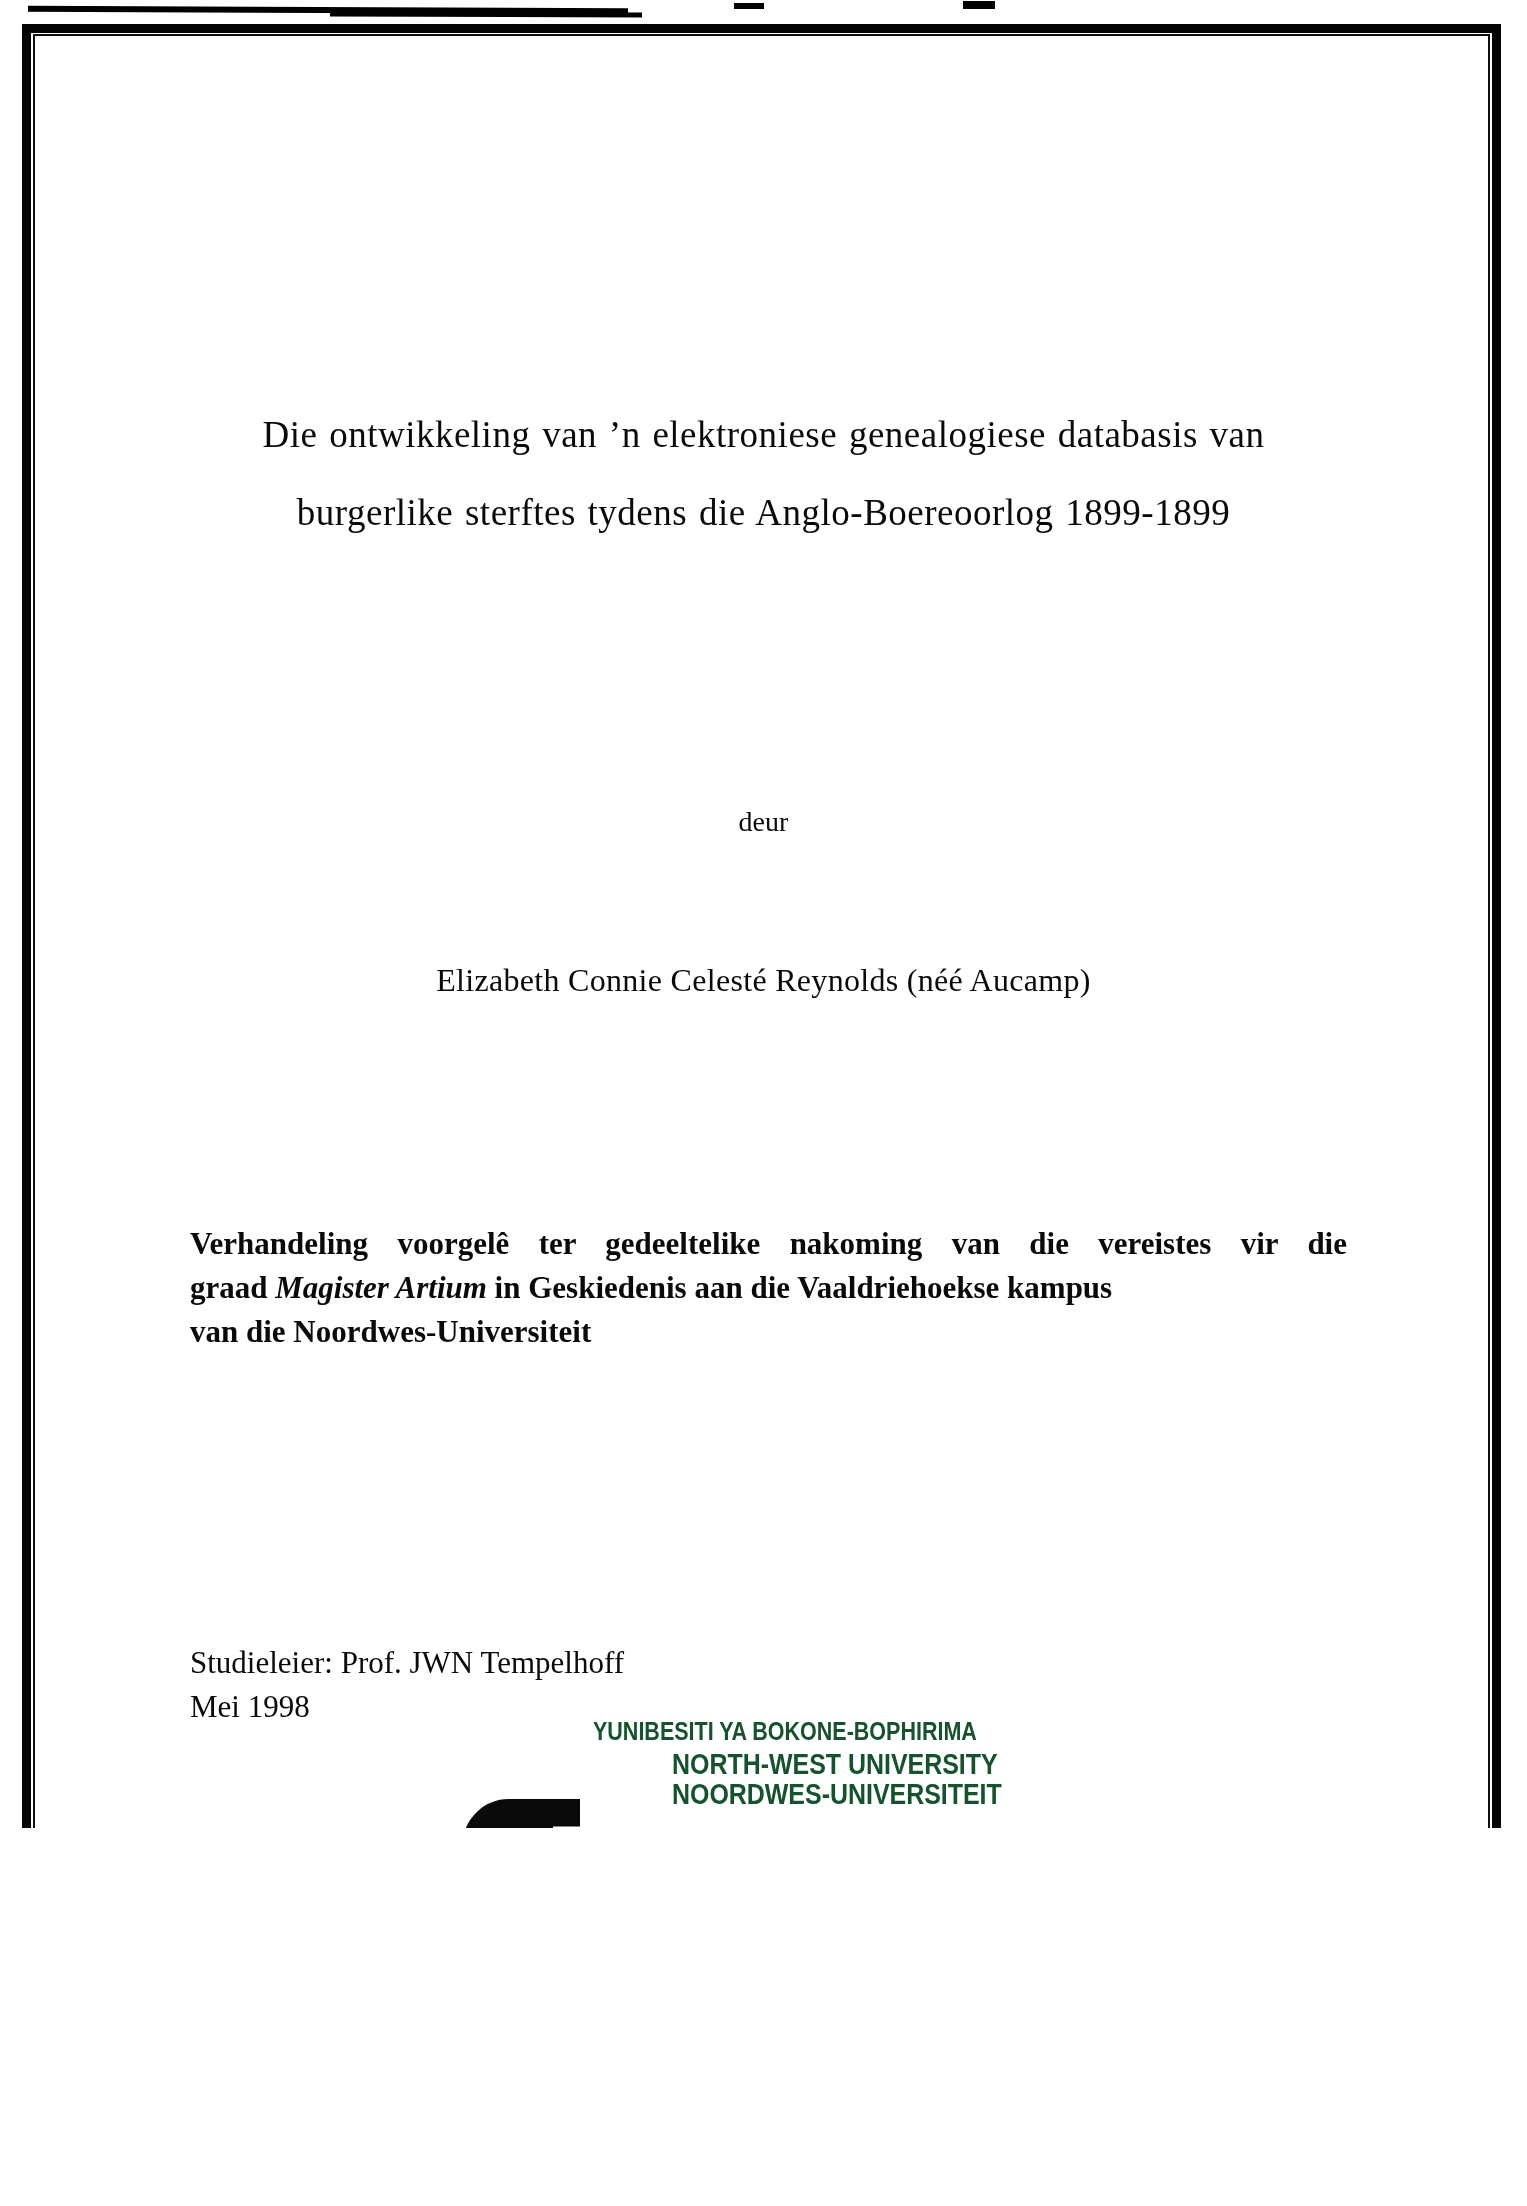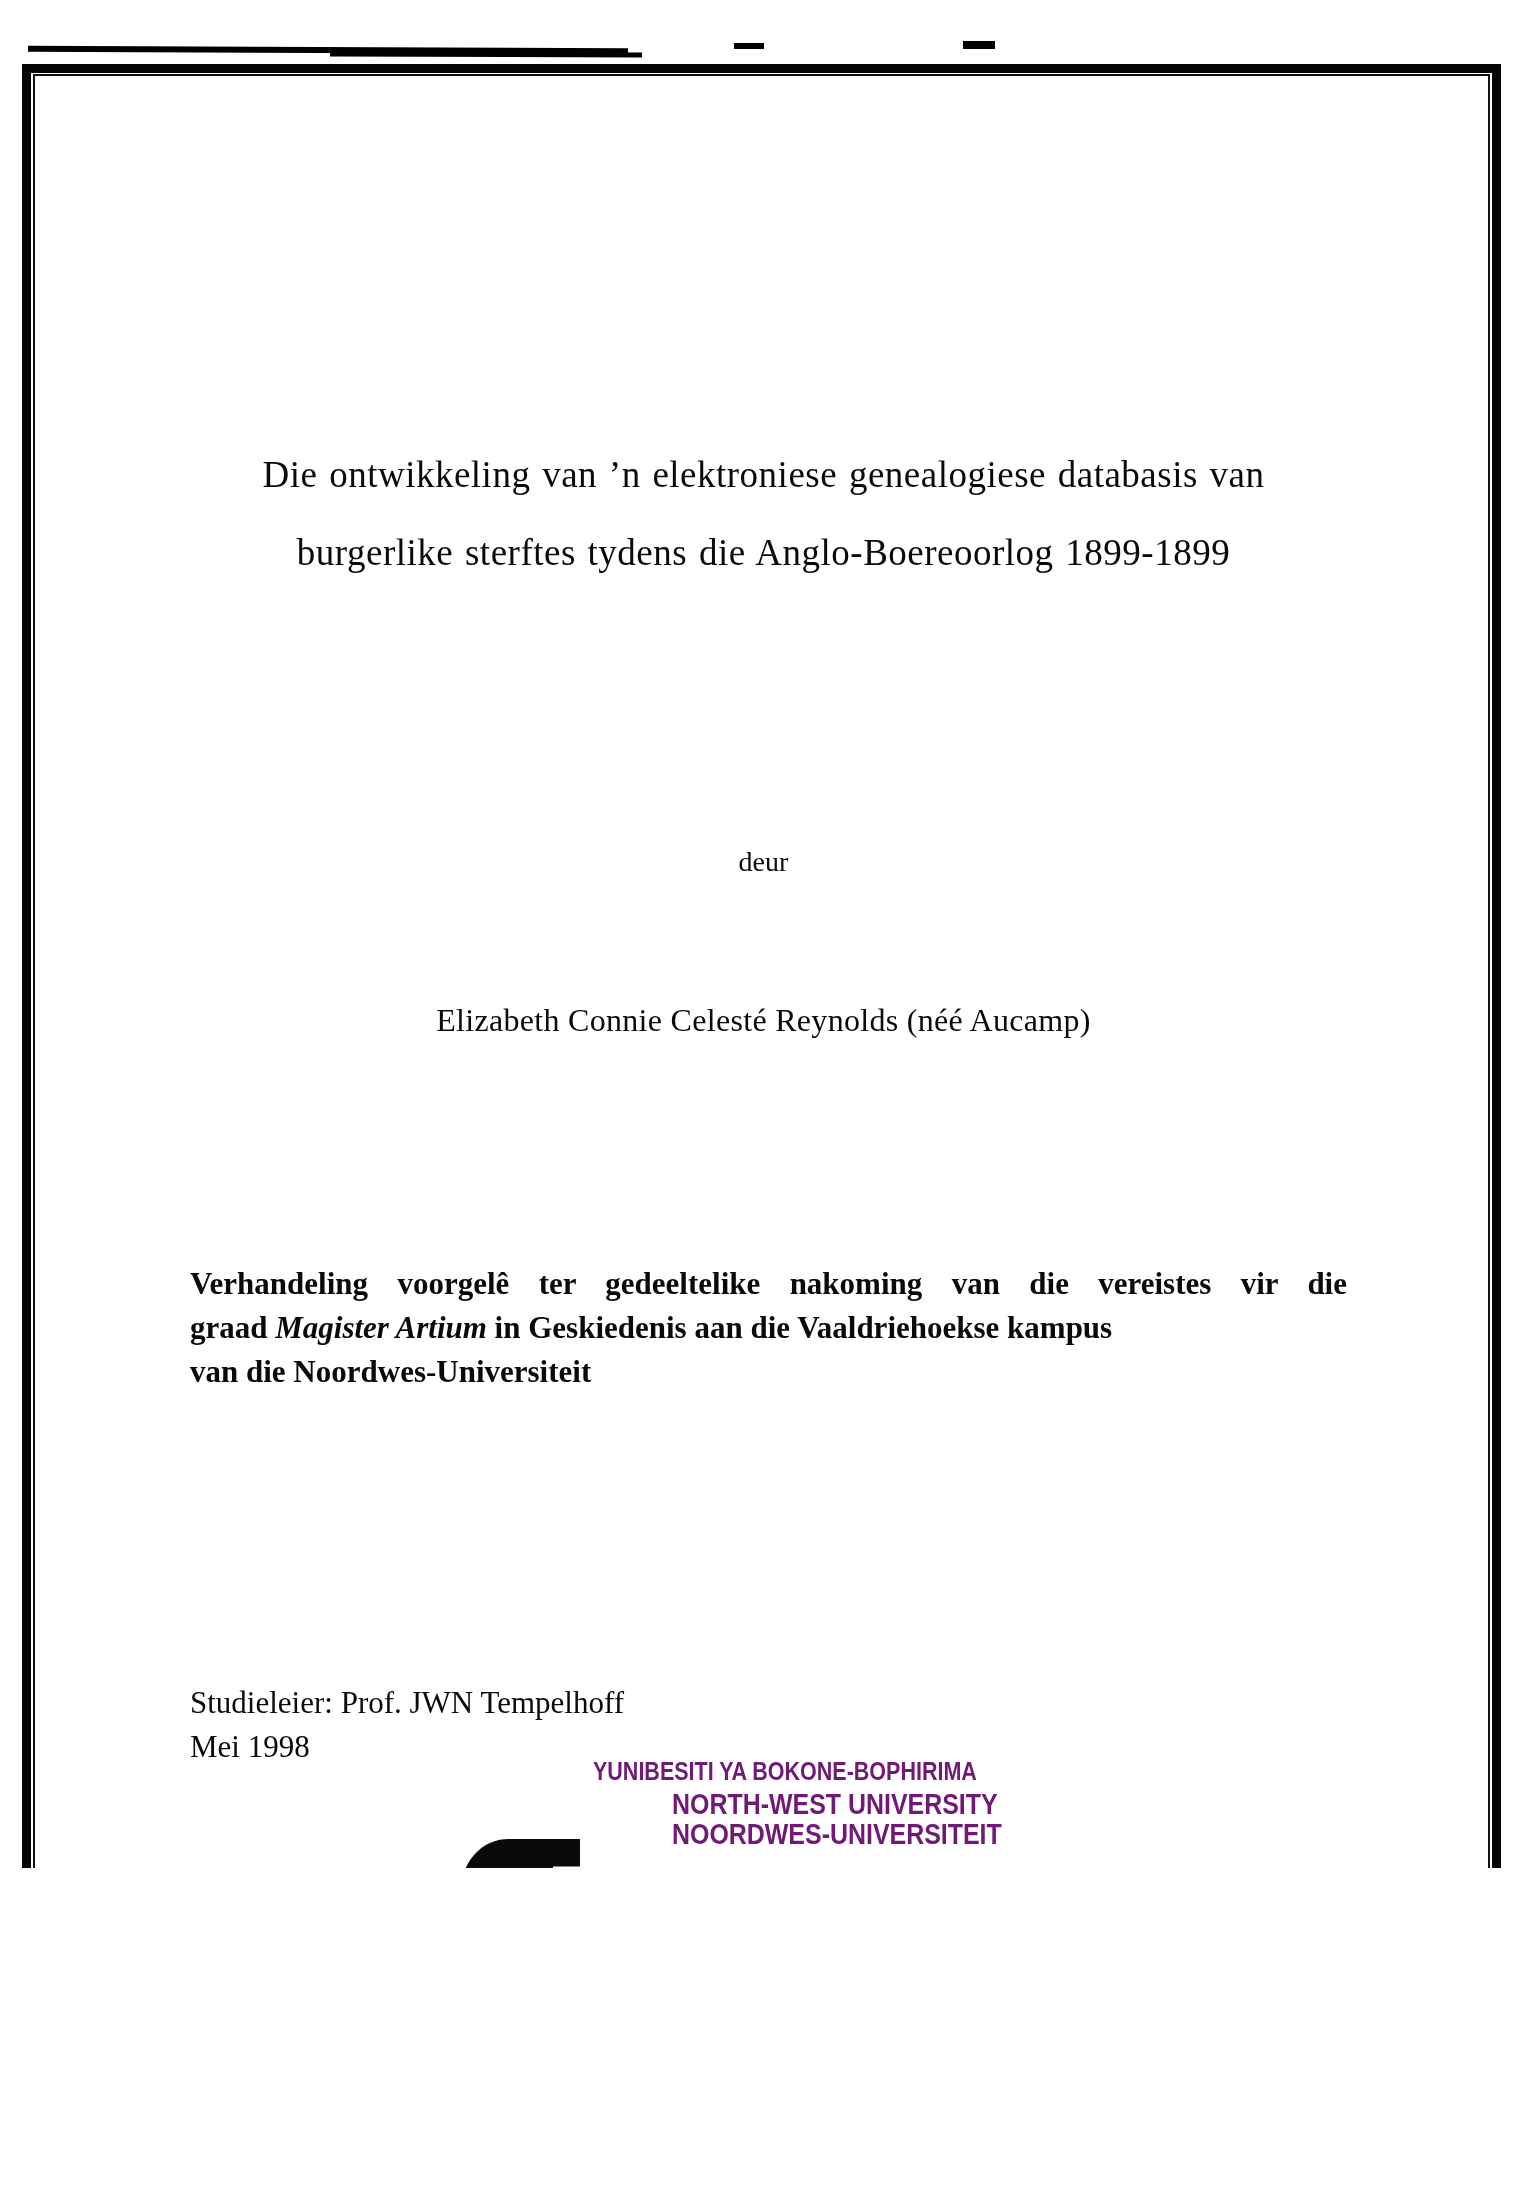--- a/index.html
+++ b/index.html
@@ -4,21 +4,20 @@
 <style>
   html, body { margin: 0; padding: 0; background: #ffffff; }
   .page {
     position: relative;
     width: 1527px;
     height: 1828px;
     background: #ffffff;
     color: #0a0a0a;
     font-family: "Liberation Serif", "DejaVu Serif", serif;
     overflow: hidden;
-    margin-top: 40px;
   }
   
   .frame-outer {
     position: absolute; left: 22px; top: 24px;
     width: 1479px; height: 2161px;
     border: 9px solid #050505;
     box-sizing: border-box;
   }
   .frame-inner {
     position: absolute; left: 33px; top: 34px;
@@ -54,21 +53,21 @@
   .statement .just { text-align: justify; text-align-last: justify; }
   .statement em { font-style: italic; }
   .supervisor-block {
     position: absolute; left: 190px; top: 1641px;
     font-size: 31px; line-height: 44px;
   }
   .logo-mark { position: absolute; left: 462px; top: 1799px; }
   .logo-text {
     position: absolute; left: 593px; top: 1714px; width: 640px; height: 100px;
     font-family: "Liberation Sans", "DejaVu Sans", sans-serif;
-    font-weight: bold; color: #701a75;
+    font-weight: bold; color: #14532d;
   }
   .logo-text > div {
     position: absolute; white-space: nowrap;
     transform: scaleX(0.86); transform-origin: left top;
   }
   .logo-line1 { left: 0;    top: 3px;  font-size: 25px; }
   .logo-line2 { left: 79px; top: 34px; font-size: 29px; }
   .logo-line3 { left: 79px; top: 64px; font-size: 29px; }
 </style>
 </head>

